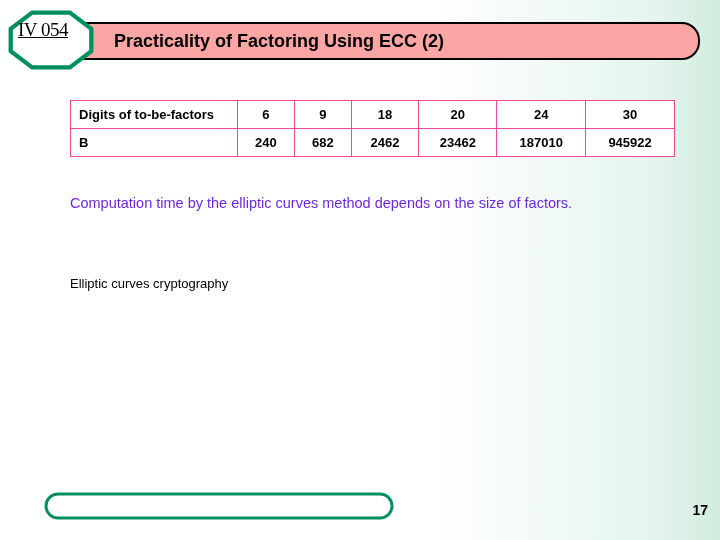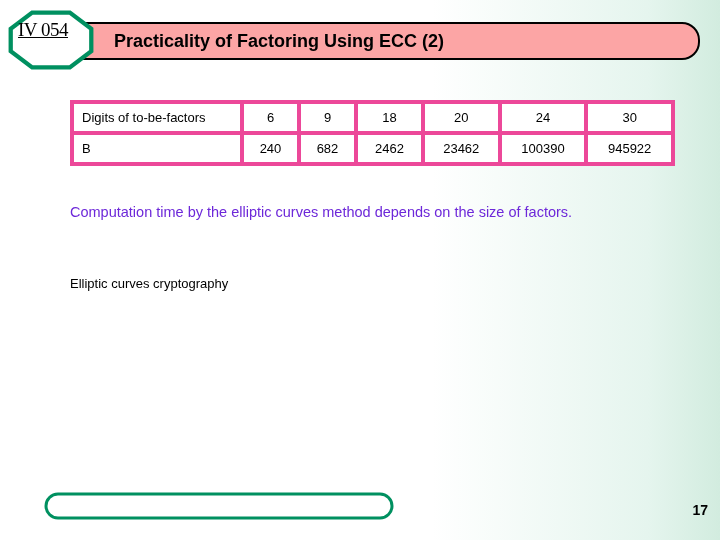--- a/index.html
+++ b/index.html
@@ -68,24 +68,24 @@
     width: 610px;
     z-index: 1;
   }
   table.data {
     border-collapse: collapse;
     width: 605px;
     font-size: 13px;
     background: #fff;
   }
   table.data td, table.data th {
-    border: 4px solid #ec4899;
+    border: 1px solid #ec4899;
     padding: 6px 8px;
     text-align: center;
-    font-weight: normal;
+    font-weight: bold;
   }
   table.data td.rowhead {
     text-align: left;
     width: 150px;
   }
   .caption {
     margin-top: 38px;
     font-size: 14.5px;
     color: #6d28d9;
   }
@@ -149,21 +149,21 @@
       <td>20</td>
       <td>24</td>
       <td>30</td>
     </tr>
     <tr>
       <td class="rowhead">B</td>
       <td>240</td>
       <td>682</td>
       <td>2462</td>
       <td>23462</td>
-      <td>100390</td>
+      <td>187010</td>
       <td>945922</td>
     </tr>
   </tbody>
     </table>
 
   <div class="caption">Computation time by the elliptic curves method depends on the size of factors.</div>
 </div>
 
 <div class="footer-bar">
   <svg viewBox="0 0 350 28">

